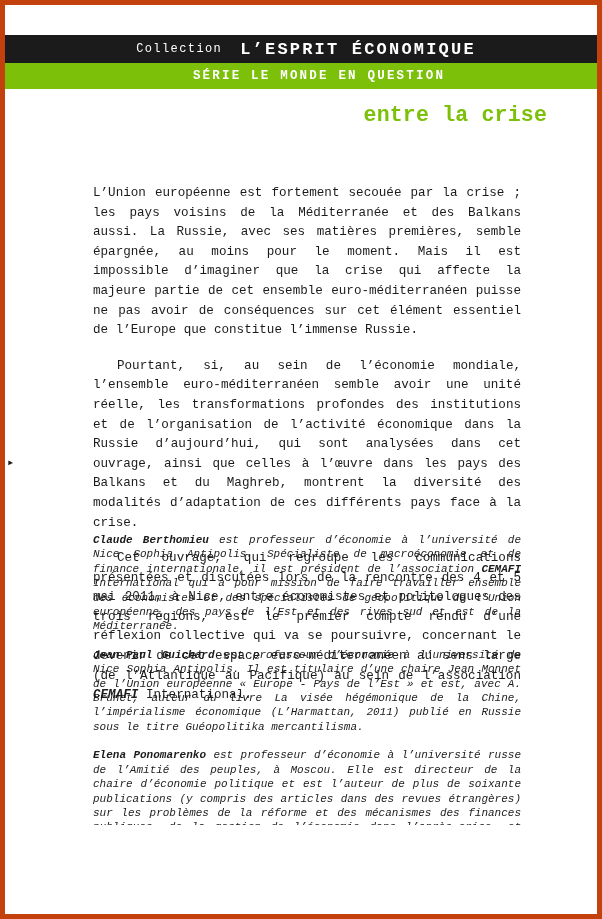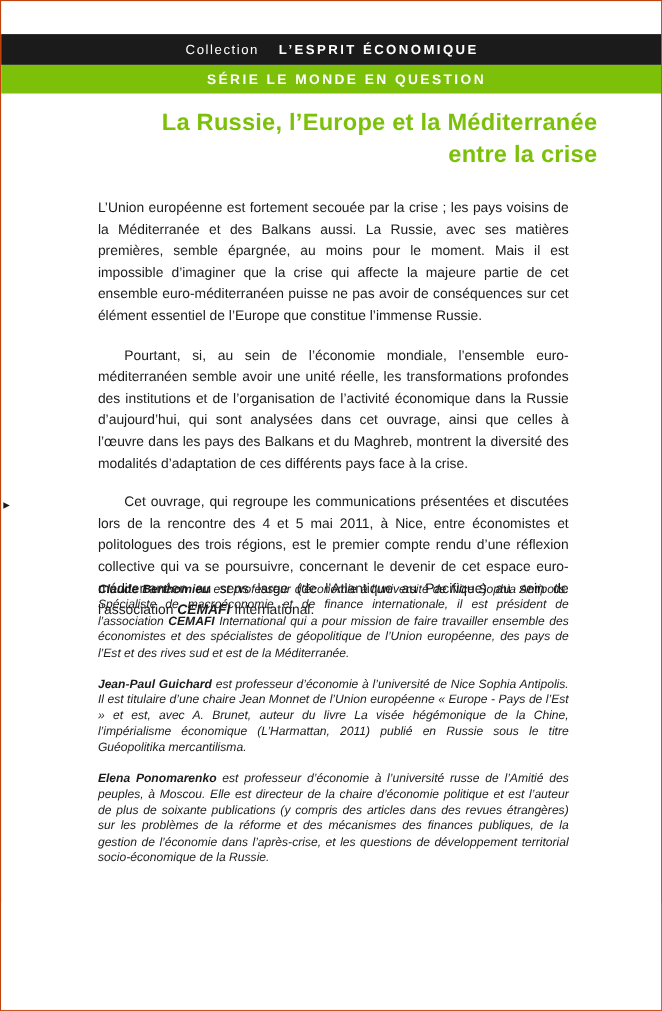--- a/index.html
+++ b/index.html
@@ -10,21 +10,22 @@
   body {
     font-family: "Liberation Sans", sans-serif;
   }
   #page {
     position: relative;
     width: 602px;
     height: 919px;
     background: #ffffff;
     overflow: hidden;
     box-sizing: border-box;
-    border: 1px solid #c2410c;
+    border: 5px solid #c2410c;
+    font-family: Liberation Mono, monospace;
   }
   .band {
     position: absolute;
     left: 0;
     width: 602px;
     box-sizing: border-box;
   }
   .band-black {
     top: 30px;
     height: 28px;
@@ -49,21 +50,21 @@
     letter-spacing: 1.6px;
     white-space: nowrap;
   }
   .collection-word {
     font-weight: normal;
     font-size: 12px;
     letter-spacing: 1.4px;
   }
   .collection-name {
     font-weight: bold;
-    font-size: 12px;
+    font-size: 17px;
     letter-spacing: 2.2px;
     margin-left: 18px;
   }
   .serie-line {
     position: absolute;
     left: 0;
     top: 58px;
     width: 602px;
     height: 26px;
     display: flex;
@@ -158,21 +159,20 @@
   <div class="band band-black"></div>
   <div class="collection-line">
     <span class="collection-word">Collection</span>
     <span class="collection-name">L’ESPRIT ÉCONOMIQUE</span>
   </div>
 
   <div class="band band-green"></div>
   <div class="serie-line">SÉRIE LE MONDE EN QUESTION</div>
 
   <div class="title-block">
-    <div>La Russie, l’Europe et la Méditerranée</div>
     <div>entre la crise</div>
   </div>
 
   <div class="body-text">
     <p class="first">L’Union européenne est fortement secouée par la crise ; les pays voisins de la Méditerranée et des Balkans aussi. La Russie, avec ses matières premières, semble épargnée, au moins pour le moment. Mais il est impossible d’imaginer que la crise qui affecte la majeure partie de cet ensemble euro-méditerranéen puisse ne pas avoir de conséquences sur cet élément essentiel de l’Europe que constitue l’immense Russie.</p>
     <p>Pourtant, si, au sein de l’économie mondiale, l’ensemble euro-méditerranéen semble avoir une unité réelle, les transformations profondes des institutions et de l’organisation de l’activité économique dans la Russie d’aujourd’hui, qui sont analysées dans cet ouvrage, ainsi que celles à l’œuvre dans les pays des Balkans et du Maghreb, montrent la diversité des modalités d’adaptation de ces différents pays face à la crise.</p>
     <p><span>Cet ouvrage, qui regroupe les communications présentées et discutées lors de la rencontre des 4 et 5 mai 2011, à Nice, entre économistes et politologues des trois régions, est le premier compte rendu d’une réflexion collective qui va se poursuivre, concernant le devenir de cet espace euro-méditerranéen au sens large (de l’Atlantique au Pacifique) au sein de l’association </span><span class="cemafi">CEMAFI</span><span> International.</span></p>
   </div>
 
   <div class="left-mark">▸</div>

